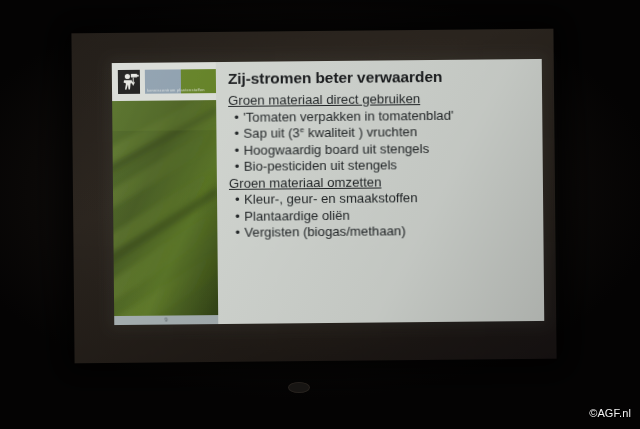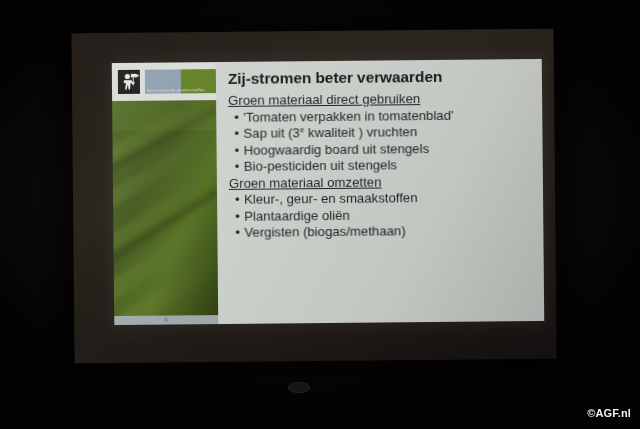--- a/index.html
+++ b/index.html
@@ -204,21 +204,21 @@
     border: 1px solid #2c2722;
     opacity: .9;
   }
 
   
   #watermark {
     position: absolute;
     right: 9px;
     bottom: 10px;
     font-size: 11px;
-    font-weight: bold;
+    font-weight: normal;
     color: #f2f2f2;
     letter-spacing: 0.1px;
     text-shadow: 0 1px 1px rgba(0,0,0,.9);
   }
 
   
   #slide, #projection-screen {
     filter: blur(0.22px);
   }
 </style>

